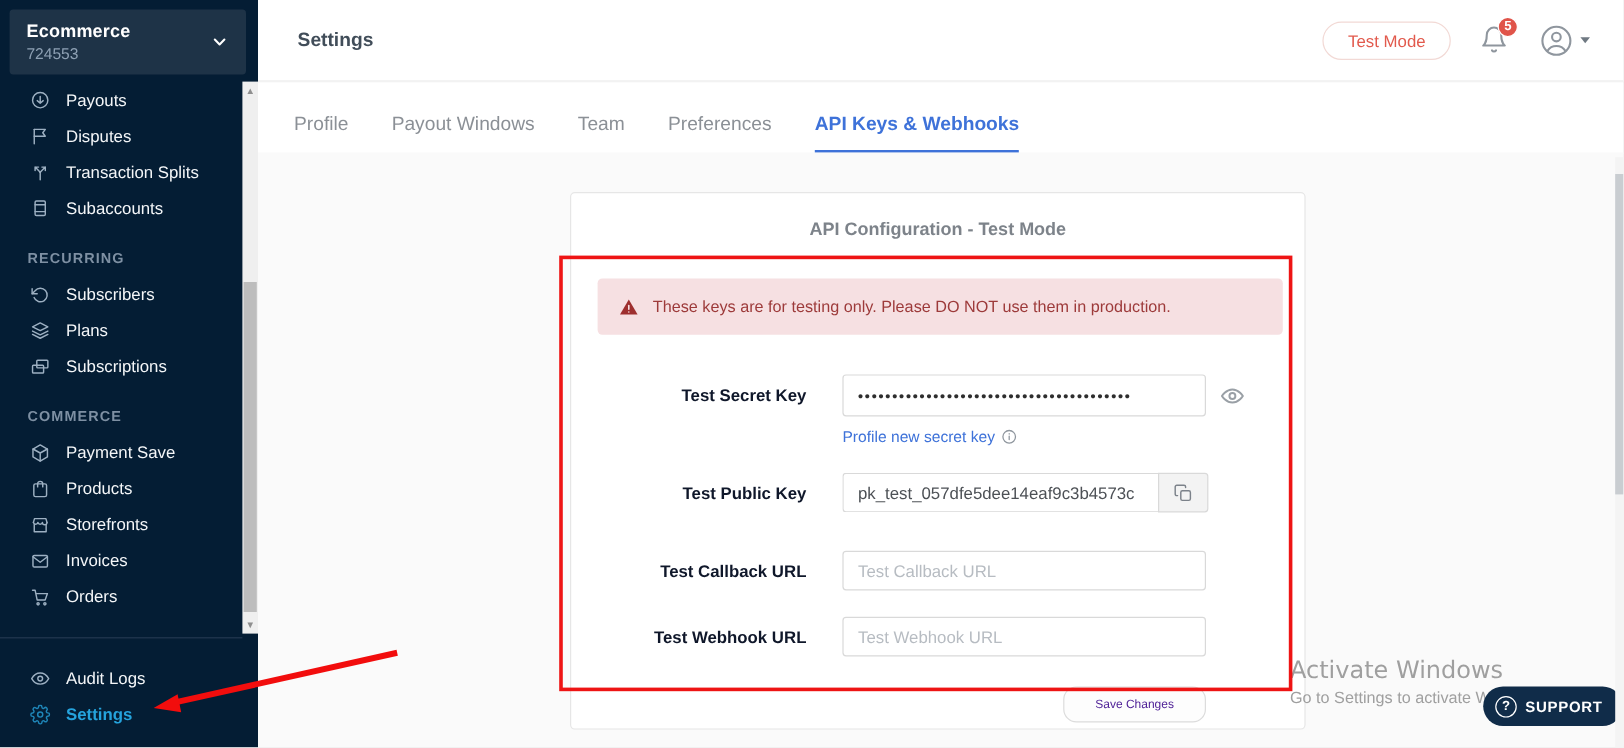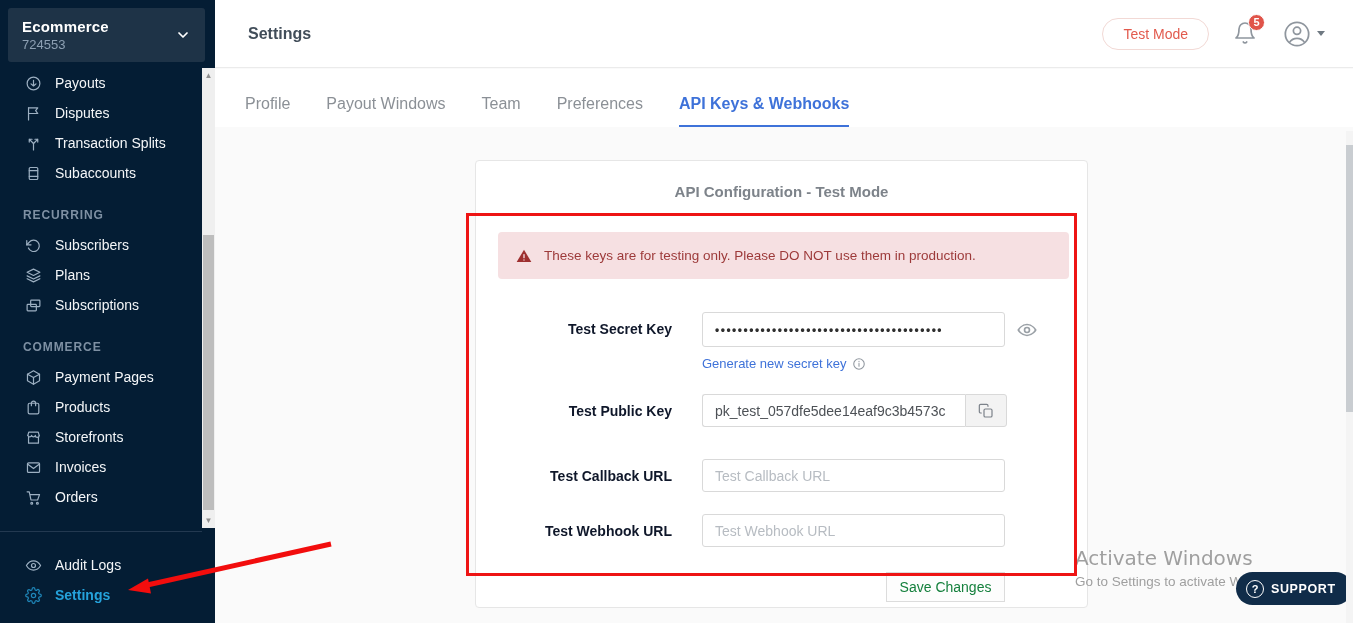--- a/index.html
+++ b/index.html
@@ -73,21 +73,21 @@
 
   .pub-group { position:absolute; left:226px; top:233px; width:305px; height:33px; display:flex; }
   .pub-input { flex:1; border-right:none; border-radius:3px 0 0 3px; height:33px; }
   .copy-btn { width:42px; height:33px; background:#f3f3f3; border:1px solid #d9d9d9; border-radius:0 3px 3px 0; cursor:pointer;
               display:flex; align-items:center; justify-content:center; color:#7c828a; }
 
   .cb-input { position:absolute; left:226px; top:298px; width:303px; height:33px; }
   .wh-input { position:absolute; left:226px; top:353px; width:303px; height:33px; }
 
   .save-btn { position:absolute; left:410px; top:411px; width:119px; height:30px; background:#fdfdfd; border:1px solid #dcdcdc;
-              border-radius:0; color:#15803d; font-size:14px; font-family:inherit; cursor:pointer; }
+              border-radius:11px; color:#4c1d95; font-size:10px; font-family:inherit; cursor:pointer; }
 
   
   .red-rect { position:absolute; left:466px; top:213px; width:611px; height:363px; border:3px solid #ee1414; pointer-events:none; z-index:30; }
   .red-arrow { position:absolute; left:100px; top:528px; width:250px; height:80px; pointer-events:none; z-index:31; }
 
   
   .watermark { position:absolute; left:1075px; top:546px; color:#9f9f9f; z-index:5; }
   .wm-1 { font-size:20px; font-family:"DejaVu Sans",sans-serif; font-weight:400; }
   .wm-2 { font-size:13.5px; margin-top:4px; }
   .support-btn { position:absolute; left:1236px; top:572px; height:33px; padding:0 16px 0 10px; background:#102c49; border:none; border-radius:17px;
@@ -191,21 +191,21 @@
       </div>
 
       <div class="nav-head">COMMERCE</div>
       <div class="nav-item">
         <span class="icn">
           <svg viewBox="0 0 24 24" fill="none" stroke="currentColor" stroke-width="1.7" stroke-linecap="round" stroke-linejoin="round">
               <path d="M12 2.5l8.5 4.8v9.4L12 21.5l-8.5-4.8V7.3z"></path>
               <path d="M3.5 7.3L12 12l8.5-4.7M12 12v9.5"></path>
             </svg>
         </span>
-        <span>Payment Pages</span>
+        <span>Payment Save</span>
       </div>
       <div class="nav-item">
         <span class="icn">
           <svg viewBox="0 0 24 24" fill="none" stroke="currentColor" stroke-width="1.7" stroke-linecap="round" stroke-linejoin="round">
               <rect x="4.5" y="6" width="15" height="15" rx="2"></rect>
               <path d="M9 9.5V6a3 3 0 0 1 6 0v3.5"></path>
             </svg>
         </span>
         <span>Products</span>
       </div>
@@ -323,21 +323,21 @@
       <input class="txt-input secret-input" type="text" readonly="" value="••••••••••••••••••••••••••••••••••••••••" style="">
       <button class="eye-btn">
         <span>
           <svg width="22" height="22" viewBox="0 0 24 24" fill="none" stroke="currentColor" stroke-width="1.8" stroke-linecap="round" stroke-linejoin="round">
               <path d="M2.5 12s3.5-6 9.5-6 9.5 6 9.5 6-3.5 6-9.5 6-9.5-6-9.5-6z"></path>
               <circle cx="12" cy="12" r="2.7"></circle>
             </svg>
         </span>
       </button>
       <div class="gen-link">
-        <span>Generate new secret key</span>
+        <span>Profile new secret key</span>
         <span class="info-icn">
           <svg viewBox="0 0 24 24" fill="none" stroke="currentColor" stroke-width="1.8" stroke-linecap="round">
               <circle cx="12" cy="12" r="9"></circle>
               <path d="M12 11v5"></path>
               <path d="M12 7.5v.5"></path>
             </svg>
         </span>
       </div>
 
       <label class="f-label" style="top:242px;">Test Public Key</label>

